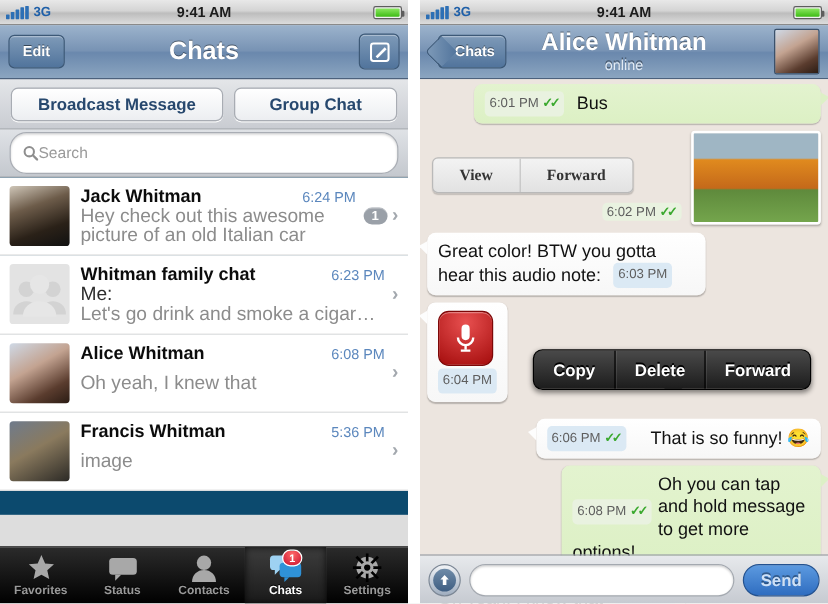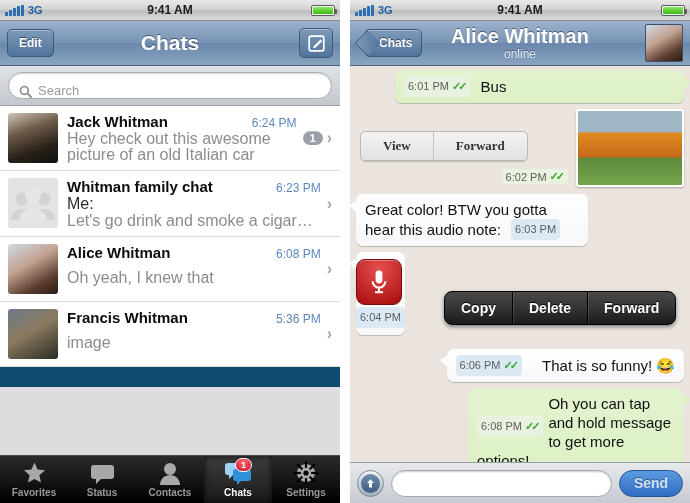--- a/index.html
+++ b/index.html
@@ -103,23 +103,23 @@
   .pill.pg { flex:0 0 136px; }
 
   
   .searchwrap {
     height:40px; width:100%;
     background:linear-gradient(to bottom,#dfe2e6,#c4c8ce);
     border-bottom:1px solid #9da2a9;
     display:flex; align-items:center; padding:0 8px;
   }
   .searchbox {
-    flex:1; height:27px; border-radius:14px; background:#fff;
+    flex:1; height:35px; border-radius:14px; background:#fff;
     border:1px solid #a9adb4; box-shadow:inset 0 1px 2px rgba(0,0,0,.18);
-    display:flex; align-items:flex-end; gap:6px; padding:0 10px;
+    display:flex; align-items:center; padding:0 10px;
   }
   .searchbox .ph { font-size:13px; color:#9a9a9a; }
 
   
   .chatlist { background:#0c4a6e; height:281px; overflow:hidden; }
   .row { display:flex; padding:7px 8px 7px 8px; border-bottom:1px solid #dcdcdc; align-items:flex-start; background:#fff; }
   .avatar { width:50px; height:50px; flex:0 0 50px; border-radius:3px; overflow:hidden; background:#d8d8d8; position:relative; }
   .row-body { flex:1; min-width:0; padding-left:9px; padding-right:4px; }
   .row-top { display:flex; align-items:baseline; gap:6px; }
   .row-name { font-size:15px; font-weight:bold; color:#0c0c0c; white-space:nowrap; overflow:hidden; text-overflow:ellipsis; }
@@ -269,20 +269,24 @@
       <div class="btn-bevel">Edit</div>
       <div class="nav-title">Chats</div>
       <div class="btn-compose">
         <svg width="17" height="17" viewBox="0 0 17 17">
           <rect x="1.2" y="1.2" width="14.6" height="14.6" rx="2" fill="none" stroke="#ffffff" stroke-width="1.7"></rect>
           <path d="M5 12 L12.6 4.4 L14.2 6 L6.6 13.6 Z" fill="#ffffff"></path>
         </svg>
       </div>
     </div>
 
+    <div class="subbar">
+      <div class="pill">Broadcast Message</div>
+      <div class="pill pg">Group Chat</div>
+    </div>
 
     <div class="searchwrap">
       <div class="searchbox">
         <svg width="13" height="13" viewBox="0 0 13 13">
           <circle cx="5.4" cy="5.4" r="3.9" fill="none" stroke="#8e8e8e" stroke-width="1.7"></circle>
           <line x1="8.4" y1="8.4" x2="12" y2="12" stroke="#8e8e8e" stroke-width="1.9" stroke-linecap="round"></line>
         </svg>
         <span class="ph">Search</span>
       </div>
     </div>
@@ -481,21 +485,21 @@
         <div class="msg in">
           <div class="bubble white" style="max-width:232px">
             <span>Great color! BTW you gotta hear this audio note:</span>
             <span class="stamp" style="margin-left:6px">
               <span>6:03 PM</span>
             </span>
           </div>
         </div>
 
         <div class="msg in" style="margin-bottom:14px">
-          <div class="bubble white" style="padding:7px 0;max-width:232px">
+          <div class="bubble white" style="padding:7px 9px;max-width:232px">
             <div class="micbtn">
               <svg width="20" height="26" viewBox="0 0 20 26">
                 <rect x="6.6" y="1.5" width="6.8" height="13" rx="3.4" fill="#fff"></rect>
                 <path d="M3.6 12.2a6.4 6.4 0 0 0 12.8 0" fill="none" stroke="#fff" stroke-width="2"></path>
                 <line x1="10" y1="18.6" x2="10" y2="22.4" stroke="#fff" stroke-width="2"></line>
                 <line x1="6" y1="23.2" x2="14" y2="23.2" stroke="#fff" stroke-width="2"></line>
               </svg>
             </div>
             <span class="stamp" style="margin-top:2px;display:inline-flex">
               <span>6:04 PM</span>

